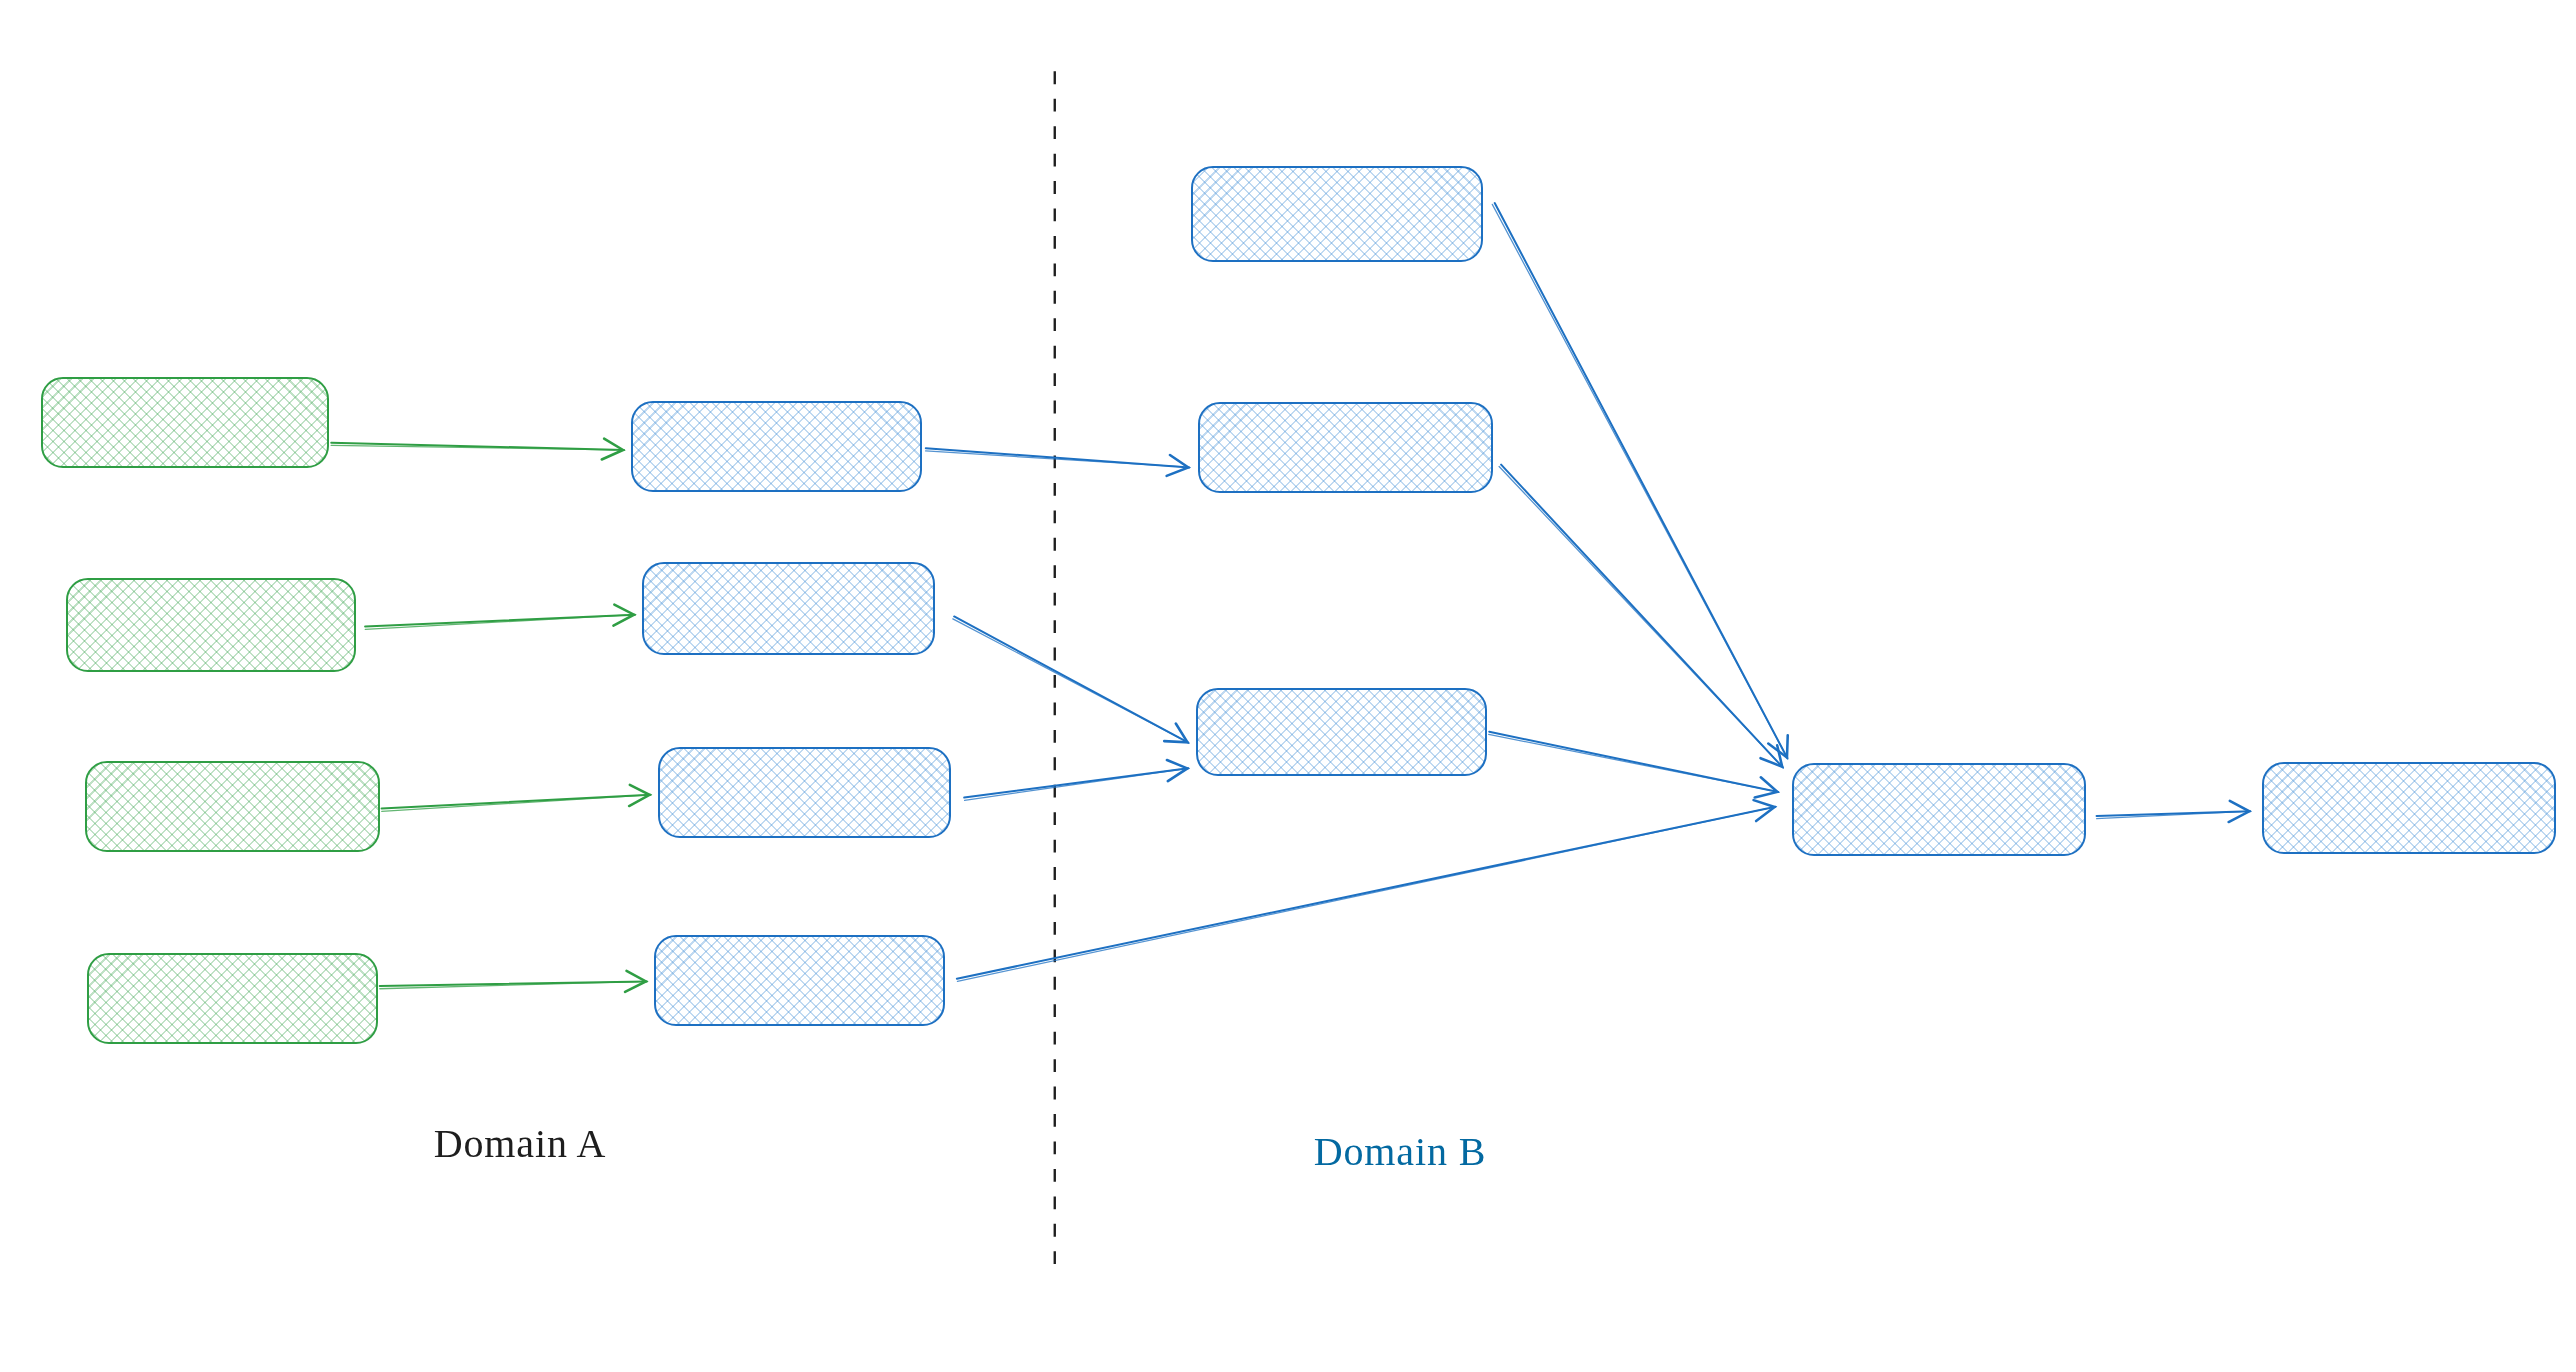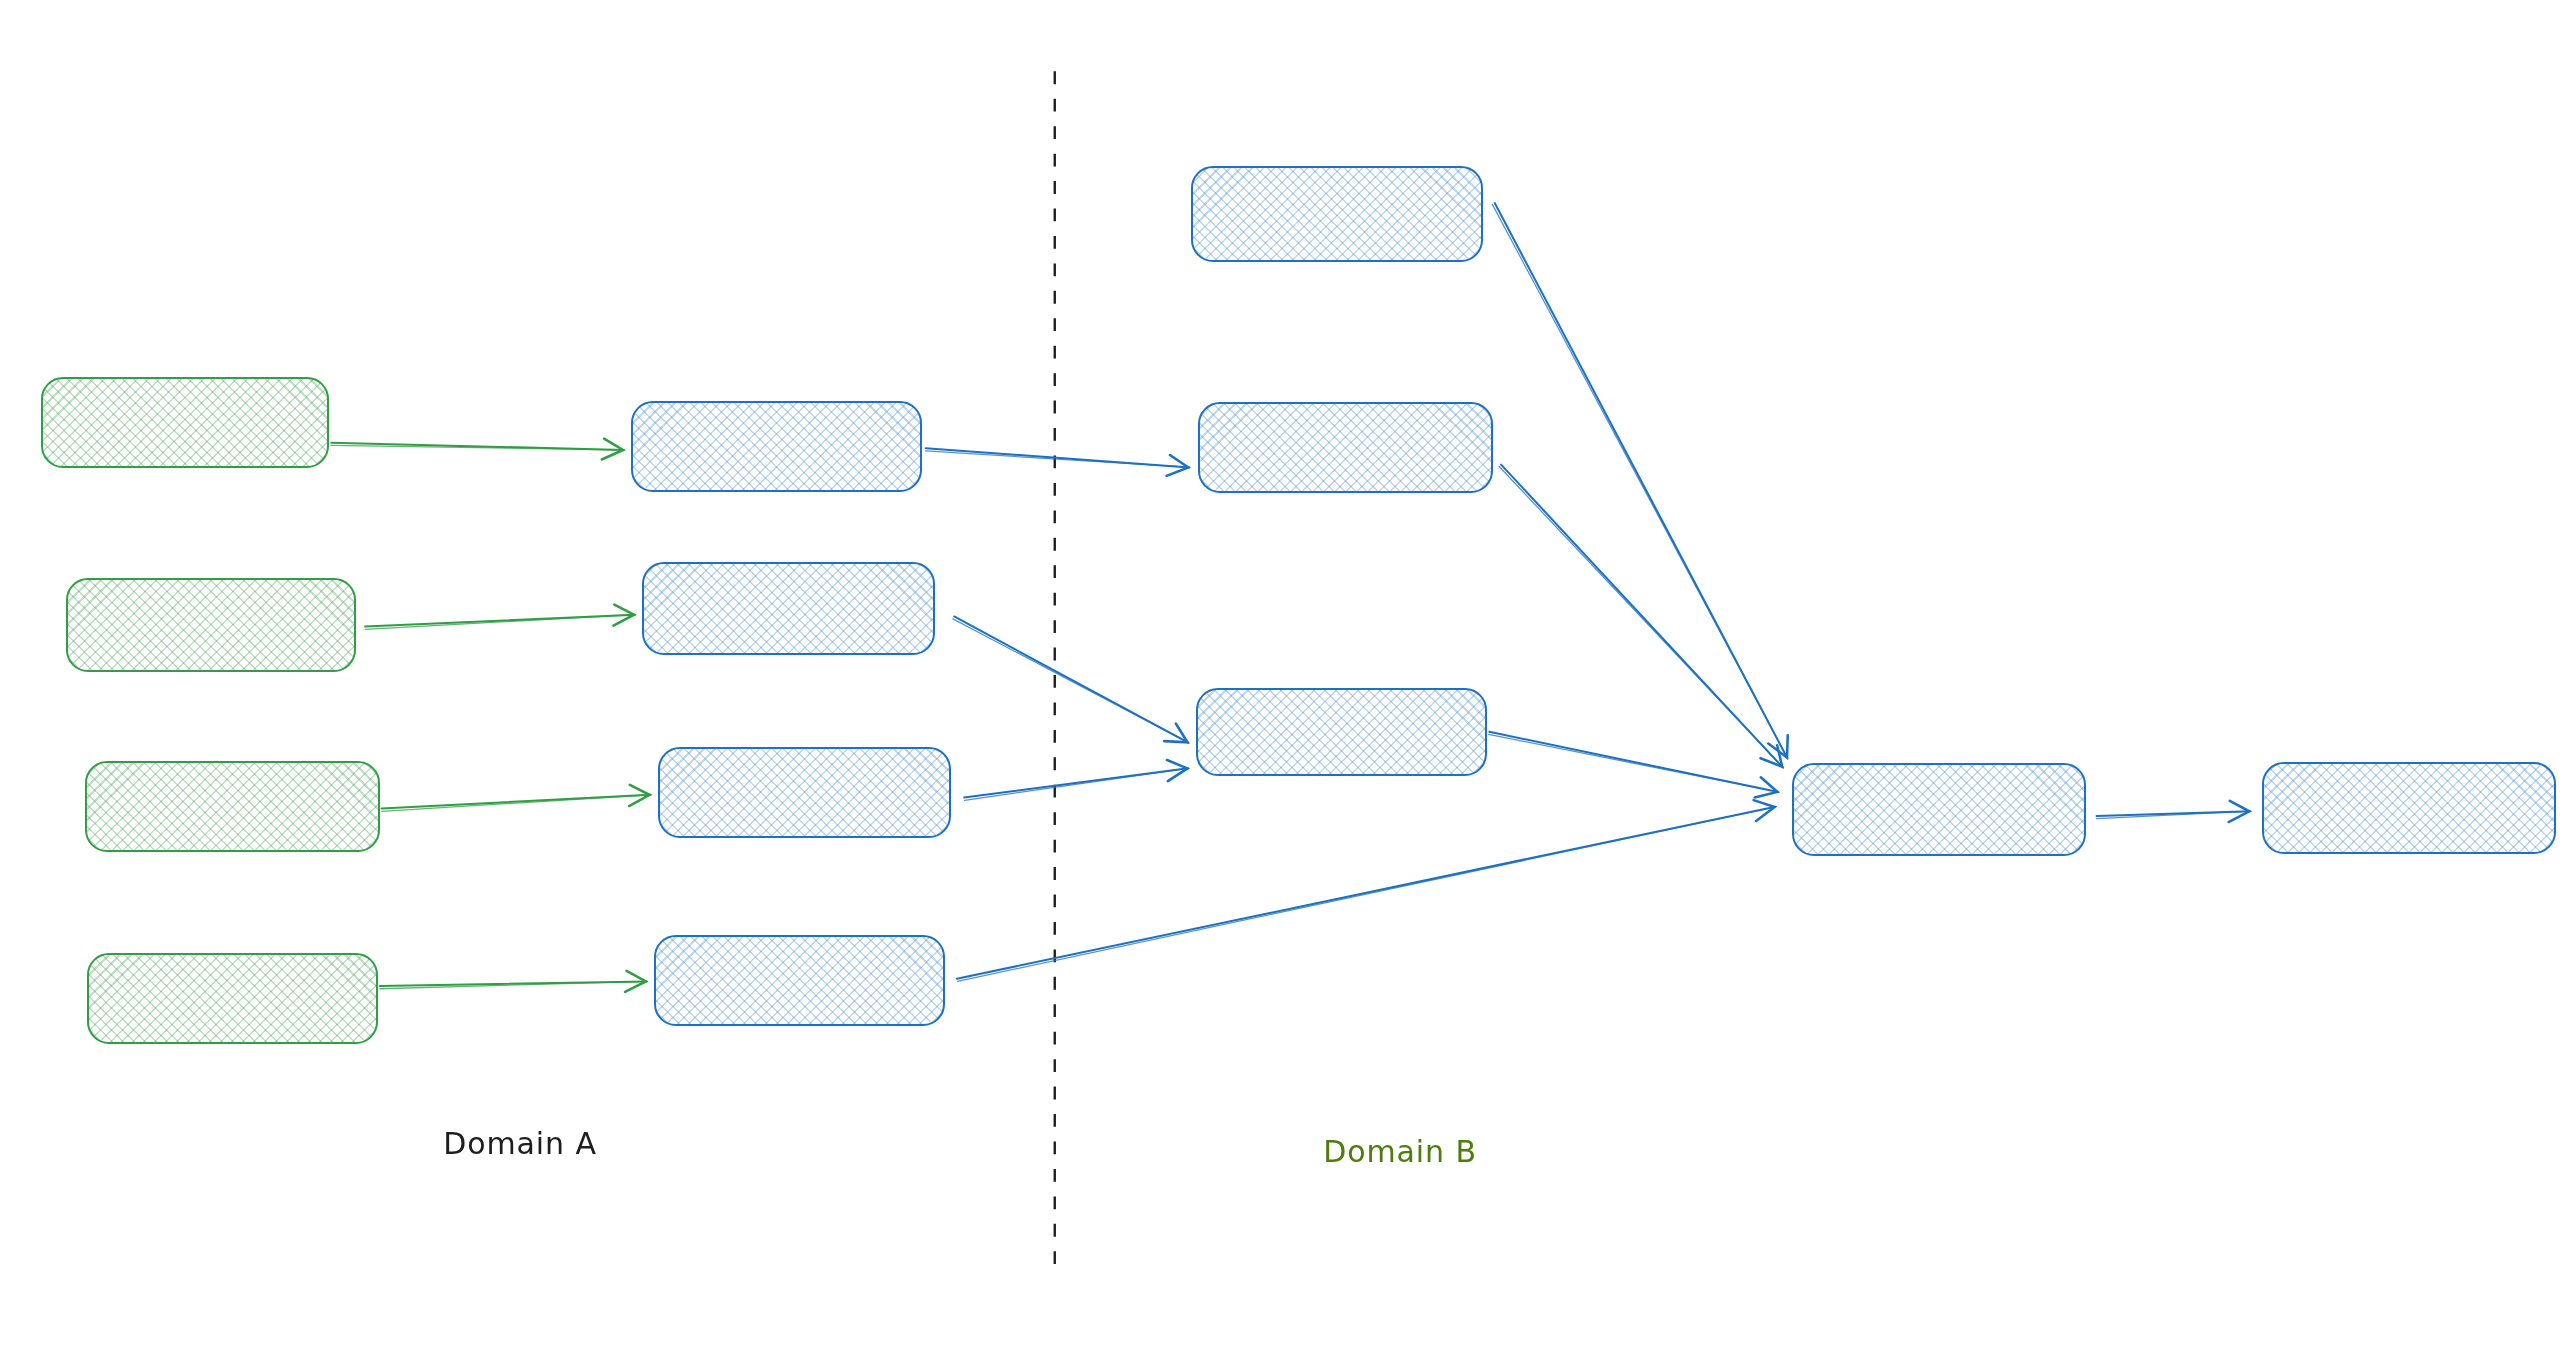--- a/index.html
+++ b/index.html
@@ -23,25 +23,26 @@
   }
   .node {
     position: absolute;
     box-sizing: border-box;
     border-radius: 22px;
     border: 2.4px solid #000;
   }
   .domain-label {
     position: absolute;
     transform: translate(-50%, -50%);
-    font-size: 30px;
+    font-size: 40px;
     letter-spacing: 0.9px;
     font-weight: 500;
     white-space: nowrap;
     user-select: none;
+    font-family: Liberation Serif, serif;
   }
 </style>
 </head>
 <body>
 
 <div id="canvas">
   <svg id="edge-layer" viewBox="0 0 2816 1500" width="2576" height="1372">
       <defs>
         <marker id="arrow-green" markerUnits="userSpaceOnUse" markerWidth="60" markerHeight="60" refX="1" refY="0" orient="auto" viewBox="-30 -30 60 60" overflow="visible">
           <path d="M -21 -12 L 0 0 L -23 11" fill="none" stroke="#2f9e44" stroke-width="2.8" stroke-linecap="round"></path>
@@ -109,15 +110,15 @@
       <div class="node" style="left: 642px; top: 562px; width: 293px; height: 93px; border-color: rgb(29, 112, 194); background-image: repeating-linear-gradient(45deg, rgba(60, 139, 212, 0.32) 0px, rgba(60, 139, 212, 0.32) 1.5px, transparent 1.5px, transparent 7.8px), repeating-linear-gradient(-45deg, rgba(60, 139, 212, 0.32) 0px, rgba(60, 139, 212, 0.32) 1.5px, transparent 1.5px, transparent 7.8px);"></div>
       <div class="node" style="left: 658px; top: 747px; width: 293px; height: 91px; border-color: rgb(29, 112, 194); background-image: repeating-linear-gradient(45deg, rgba(60, 139, 212, 0.32) 0px, rgba(60, 139, 212, 0.32) 1.5px, transparent 1.5px, transparent 7.8px), repeating-linear-gradient(-45deg, rgba(60, 139, 212, 0.32) 0px, rgba(60, 139, 212, 0.32) 1.5px, transparent 1.5px, transparent 7.8px);"></div>
       <div class="node" style="left: 654px; top: 935px; width: 291px; height: 91px; border-color: rgb(29, 112, 194); background-image: repeating-linear-gradient(45deg, rgba(60, 139, 212, 0.32) 0px, rgba(60, 139, 212, 0.32) 1.5px, transparent 1.5px, transparent 7.8px), repeating-linear-gradient(-45deg, rgba(60, 139, 212, 0.32) 0px, rgba(60, 139, 212, 0.32) 1.5px, transparent 1.5px, transparent 7.8px);"></div>
       <div class="node" style="left: 1191px; top: 166px; width: 292px; height: 96px; border-color: rgb(29, 112, 194); background-image: repeating-linear-gradient(45deg, rgba(60, 139, 212, 0.32) 0px, rgba(60, 139, 212, 0.32) 1.5px, transparent 1.5px, transparent 7.8px), repeating-linear-gradient(-45deg, rgba(60, 139, 212, 0.32) 0px, rgba(60, 139, 212, 0.32) 1.5px, transparent 1.5px, transparent 7.8px);"></div>
       <div class="node" style="left: 1198px; top: 402px; width: 295px; height: 91px; border-color: rgb(29, 112, 194); background-image: repeating-linear-gradient(45deg, rgba(60, 139, 212, 0.32) 0px, rgba(60, 139, 212, 0.32) 1.5px, transparent 1.5px, transparent 7.8px), repeating-linear-gradient(-45deg, rgba(60, 139, 212, 0.32) 0px, rgba(60, 139, 212, 0.32) 1.5px, transparent 1.5px, transparent 7.8px);"></div>
       <div class="node" style="left: 1196px; top: 688px; width: 291px; height: 88px; border-color: rgb(29, 112, 194); background-image: repeating-linear-gradient(45deg, rgba(60, 139, 212, 0.32) 0px, rgba(60, 139, 212, 0.32) 1.5px, transparent 1.5px, transparent 7.8px), repeating-linear-gradient(-45deg, rgba(60, 139, 212, 0.32) 0px, rgba(60, 139, 212, 0.32) 1.5px, transparent 1.5px, transparent 7.8px);"></div>
       <div class="node" style="left: 1792px; top: 763px; width: 294px; height: 93px; border-color: rgb(29, 112, 194); background-image: repeating-linear-gradient(45deg, rgba(60, 139, 212, 0.32) 0px, rgba(60, 139, 212, 0.32) 1.5px, transparent 1.5px, transparent 7.8px), repeating-linear-gradient(-45deg, rgba(60, 139, 212, 0.32) 0px, rgba(60, 139, 212, 0.32) 1.5px, transparent 1.5px, transparent 7.8px);"></div>
       <div class="node" style="left: 2262px; top: 762px; width: 294px; height: 92px; border-color: rgb(29, 112, 194); background-image: repeating-linear-gradient(45deg, rgba(60, 139, 212, 0.32) 0px, rgba(60, 139, 212, 0.32) 1.5px, transparent 1.5px, transparent 7.8px), repeating-linear-gradient(-45deg, rgba(60, 139, 212, 0.32) 0px, rgba(60, 139, 212, 0.32) 1.5px, transparent 1.5px, transparent 7.8px);"></div>
     </div>
   <div class="domain-label" id="label-domain-a" style="left: 520px; top: 1143px; color: rgb(30, 30, 30);">Domain A</div>
-  <div class="domain-label" id="label-domain-b" style="left: 1400px; top: 1151px; color: #4d7c0f;">Domain B</div>
+  <div class="domain-label" id="label-domain-b" style="left: 1400px; top: 1151px; color: #0369a1;">Domain B</div>
 </div>
 
 
 </body></html>

